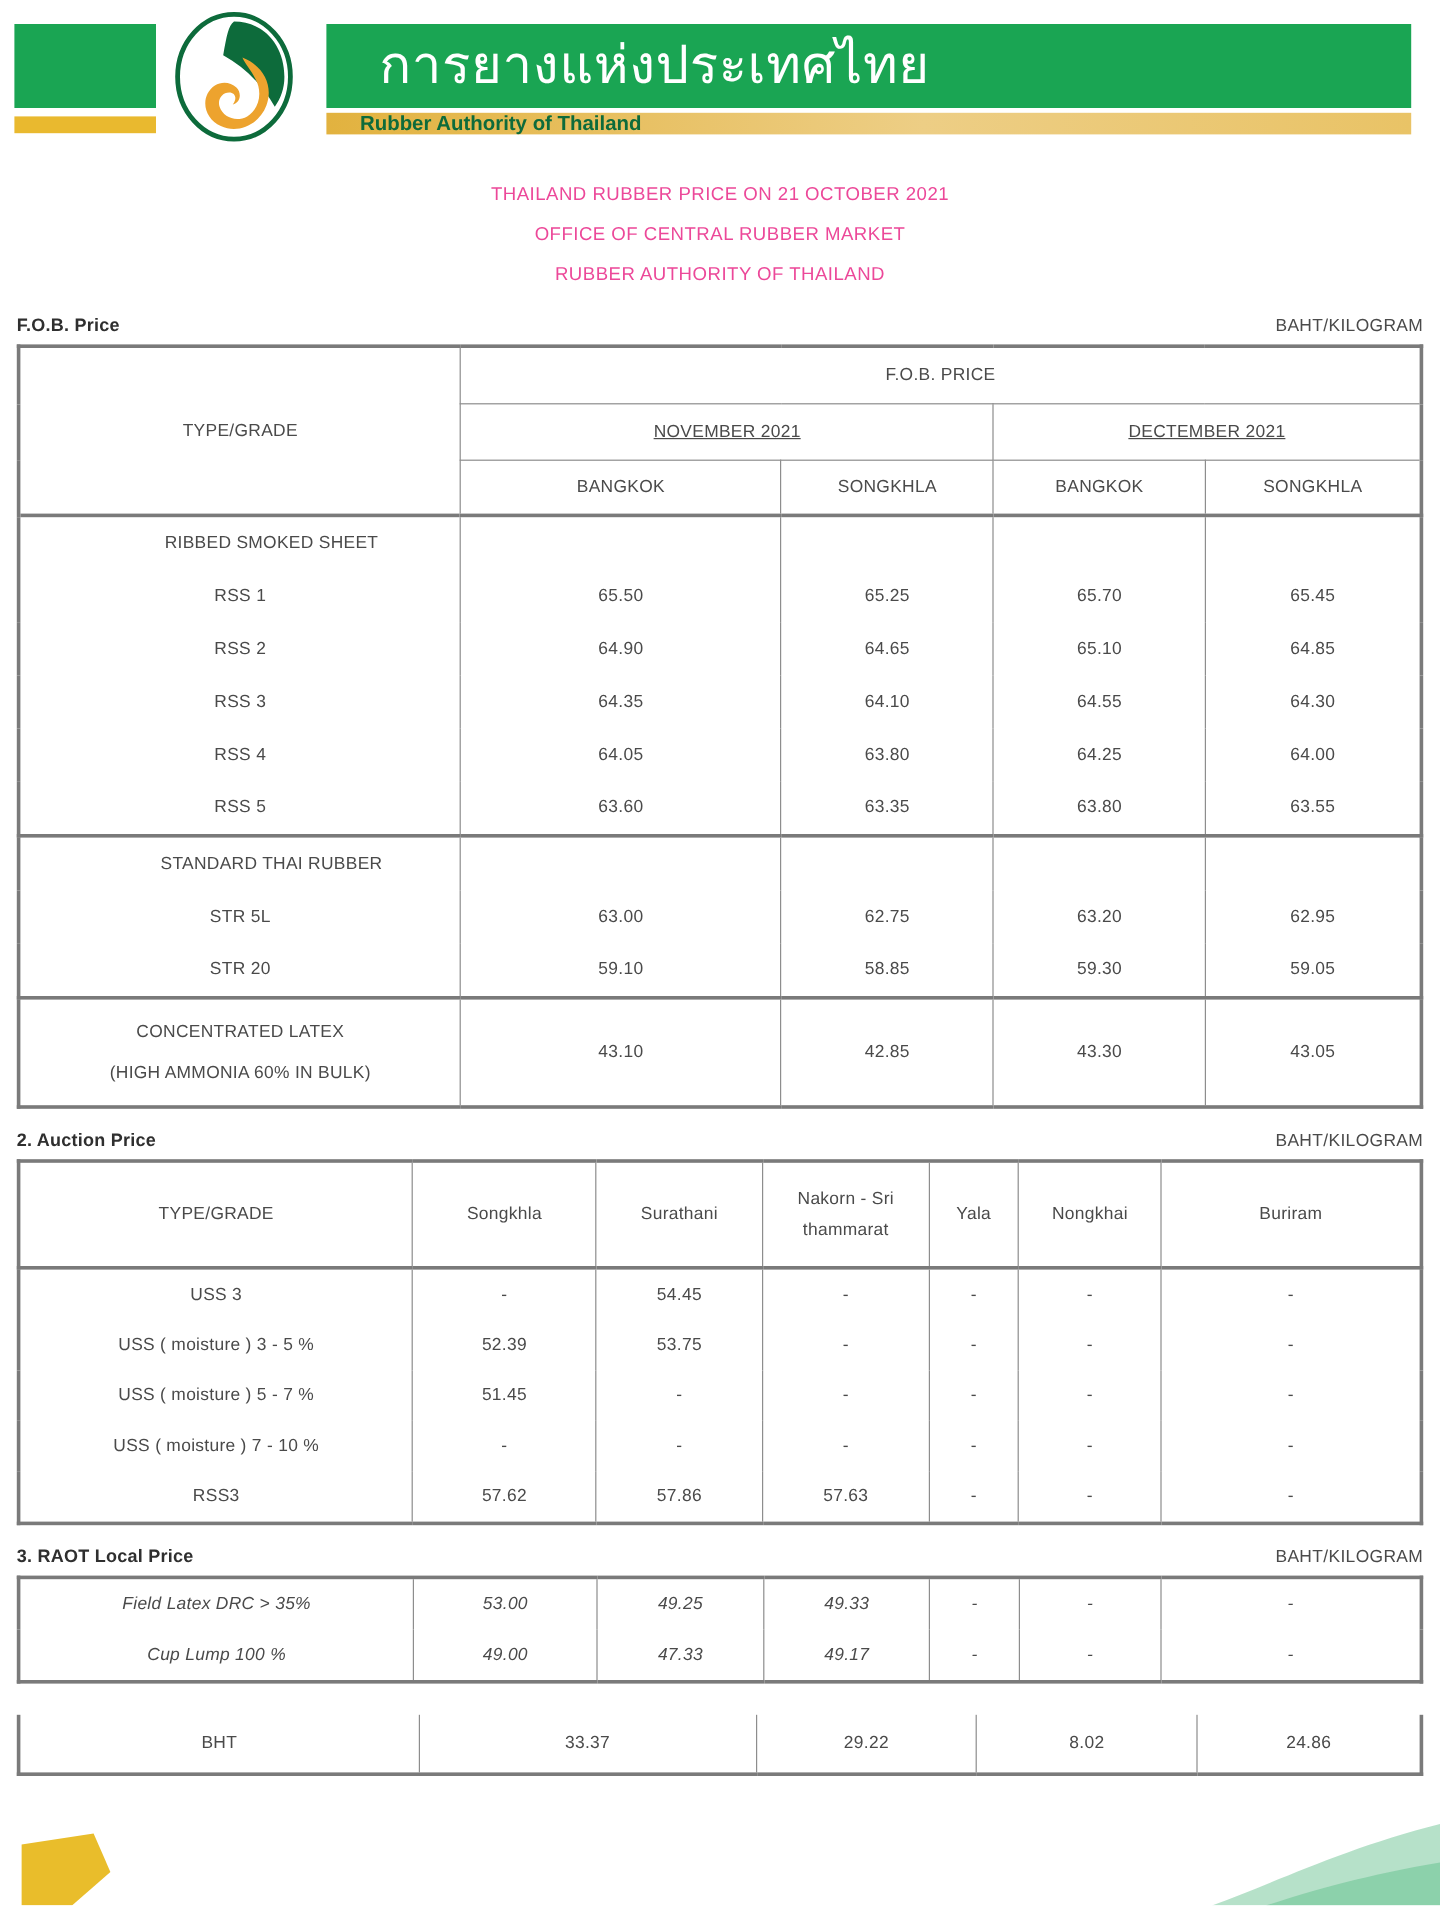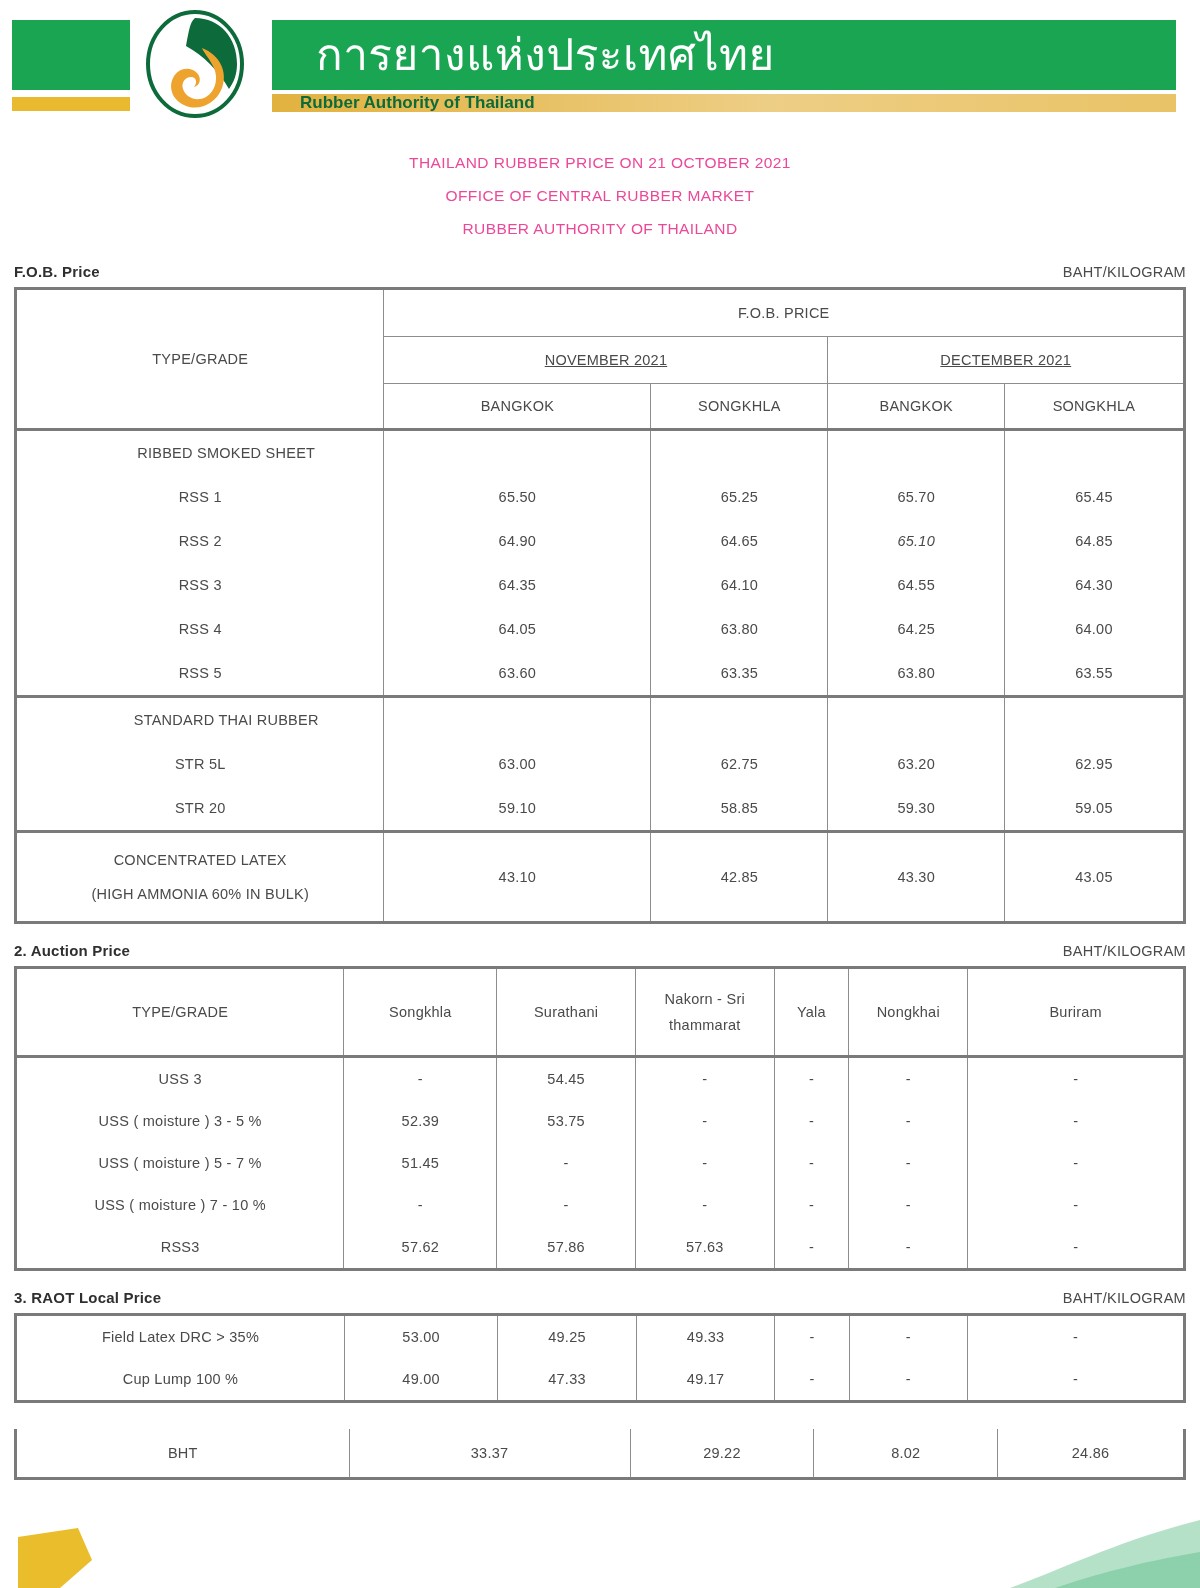--- a/index.html
+++ b/index.html
@@ -68,21 +68,21 @@
   #auction-table .a2{width:140px;}
   #auction-table .a3{width:140px;}
   #auction-table .a4{width:75px;}
   #auction-table .a5{width:120px;}
   #auction-table .a6{width:220px;}
   .a-head{height:86px;}
   .a-row{height:42px;}
   .two-line{line-height:26px;}
 
   
-  .raot-row{height:42px;}
+  .raot-row{height:42px;font-style:italic;}
   .rate-row{height:48px;}
   .decor-wrap{position:absolute;left:0;top:0;width:1200px;height:1588px;pointer-events:none;}
 </style>
 </head>
 <body>
 
 <div class="header">
   <div class="hdr-left-green"></div>
   <div class="hdr-left-gold"></div>
 
@@ -143,21 +143,21 @@
         <td class="c0 thick-l r-sub row-label" style="border-bottom: none; border-top: none;">RSS 1</td>
         <td class="c1 r-sub" style="border-bottom: none; border-top: none;">65.50</td>
         <td class="c2 r-sub" style="border-bottom: none; border-top: none;">65.25</td>
         <td class="c3 r-sub" style="border-bottom: none; border-top: none;">65.70</td>
         <td class="c4 r-sub thick-r" style="border-bottom: none; border-top: none;">65.45</td>
       </tr>
       <tr>
         <td class="c0 thick-l r-sub row-label" style="border-bottom: none; border-top: none;">RSS 2</td>
         <td class="c1 r-sub" style="border-bottom: none; border-top: none;">64.90</td>
         <td class="c2 r-sub" style="border-bottom: none; border-top: none;">64.65</td>
-        <td class="c3 r-sub" style="border-bottom: none; border-top: none; font-style: italic;">65.10</td>
+        <td class="c3 r-sub" style="border-bottom: none; border-top: none;">65.10</td>
         <td class="c4 r-sub thick-r" style="border-bottom: none; border-top: none;">64.85</td>
       </tr>
       <tr>
         <td class="c0 thick-l r-sub row-label" style="border-bottom: none; border-top: none;">RSS 3</td>
         <td class="c1 r-sub" style="border-bottom: none; border-top: none;">64.35</td>
         <td class="c2 r-sub" style="border-bottom: none; border-top: none;">64.10</td>
         <td class="c3 r-sub" style="border-bottom: none; border-top: none;">64.55</td>
         <td class="c4 r-sub thick-r" style="border-bottom: none; border-top: none;">64.30</td>
       </tr>
       <tr>

